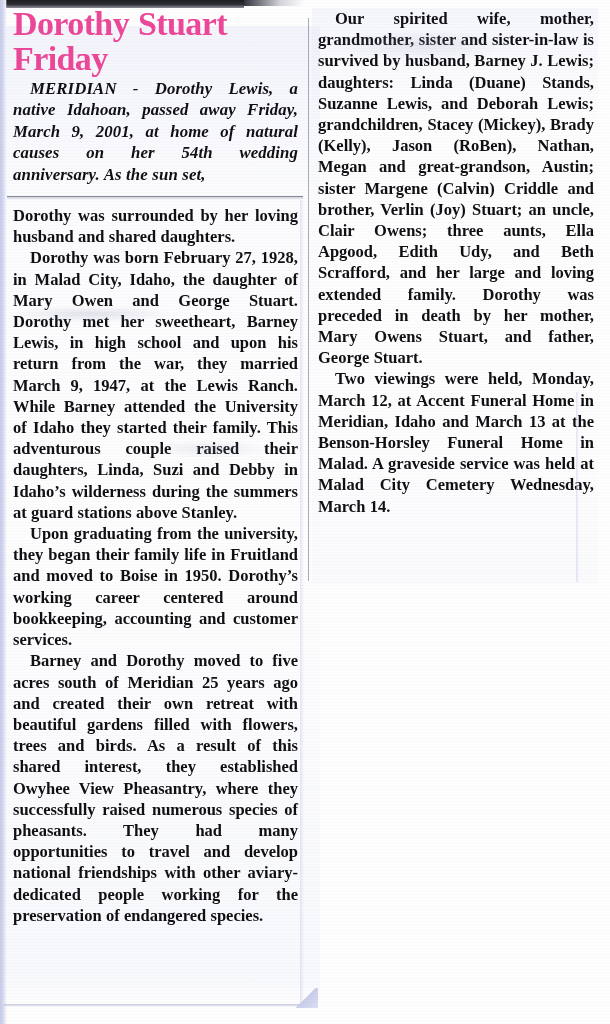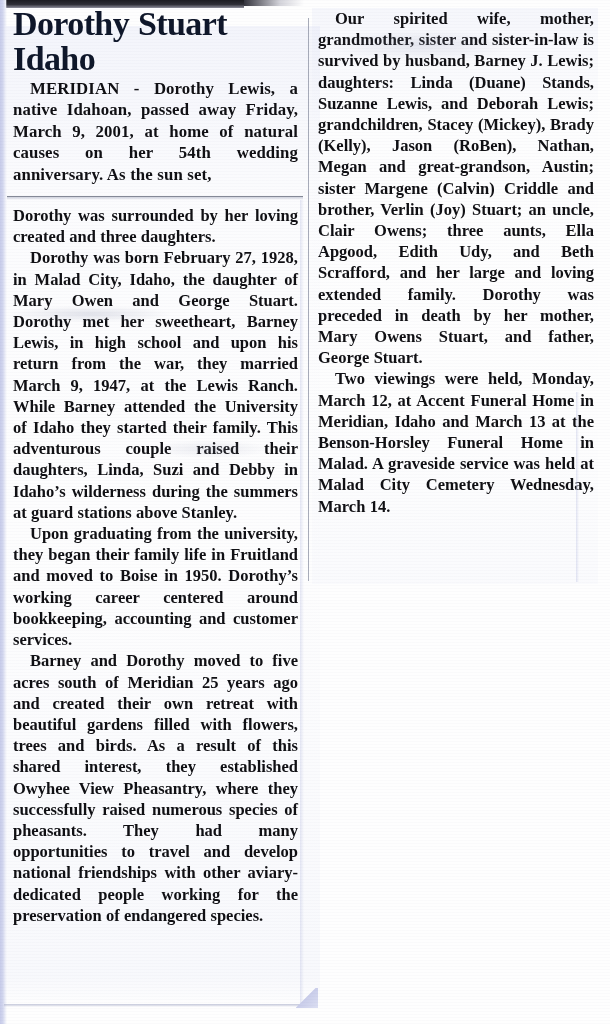--- a/index.html
+++ b/index.html
@@ -178,21 +178,21 @@
     width: 276px;
   }
 
   .headline {
     margin: 0 0 2px 0;
     font-family: "Liberation Serif", "DejaVu Serif", serif;
     font-weight: bold;
     font-size: 34px;
     line-height: 35px;
     letter-spacing: -0.6px;
-    color: #0f172a;
+    color: #ec4899;
     word-spacing: 1px;
   }
 
   p.para {
     margin: 0;
     font-weight: bold;
     font-size: 16.5px;
     line-height: 21.2px;
     text-align: justify;
     text-justify: inter-word;
@@ -203,20 +203,21 @@
 
   p.para.indent {
     text-indent: 17px;
   }
 
   
   p.lead {
     font-size: 16.8px;
     line-height: 21.4px;
     letter-spacing: 0.1px;
+    font-style: italic;
   }
 
   
   .grain {
     position: absolute;
     inset: 0;
     pointer-events: none;
     opacity: 0.5;
     background-image:
       repeating-linear-gradient(0deg,
@@ -266,27 +267,27 @@
   <div class="clip-cast"></div>
   <div class="clip-cast-right"></div>
 
   <div class="top-shadow"></div>
   <div class="top-shadow-fade"></div>
 
   <div class="edge-tint-left"></div>
 
   <div class="col col-left">
 
-    <h1 class="headline"><span>Dorothy Stuart</span><br><span>Idaho</span></h1>
+    <h1 class="headline"><span>Dorothy Stuart</span><br><span>Friday</span></h1>
 
     <p class="para lead indent">MERIDIAN - Dorothy Lewis, a native Idahoan, passed away Friday, March 9, 2001, at home of natural causes on her 54th wedding anniversary. As the sun set,</p>
 
     <div style="height:20px"></div>
 
-    <p class="para">Dorothy was surrounded by her loving created and three daughters.</p>
+    <p class="para">Dorothy was surrounded by her loving husband and shared daughters.</p>
 
     <p class="para indent">Dorothy was born February 27, 1928, in Malad City, Idaho, the daughter of Mary Owen and George Stuart. Dorothy met her sweetheart, Barney Lewis, in high school and upon his return from the war, they married March 9, 1947, at the Lewis Ranch. While Barney attended the University of Idaho they started their family. This adventurous couple raised their daughters, Linda, Suzi and Debby in Idaho’s wilderness during the summers at guard stations above Stanley.</p>
 
     <p class="para indent">Upon graduating from the university, they began their family life in Fruitland and moved to Boise in 1950. Dorothy’s working career centered around bookkeeping, accounting and customer services.</p>
 
     <p class="para indent">Barney and Dorothy moved to five acres south of Meridian 25 years ago and created their own retreat with beautiful gardens filled with flowers, trees and birds. As a result of this shared interest, they established Owyhee View Pheasantry, where they successfully raised numerous species of pheasants. They had many opportunities to travel and develop national friendships with other aviary-dedicated people working for the preservation of endangered species.</p>
   </div>
 
   <div class="col col-right">
 

